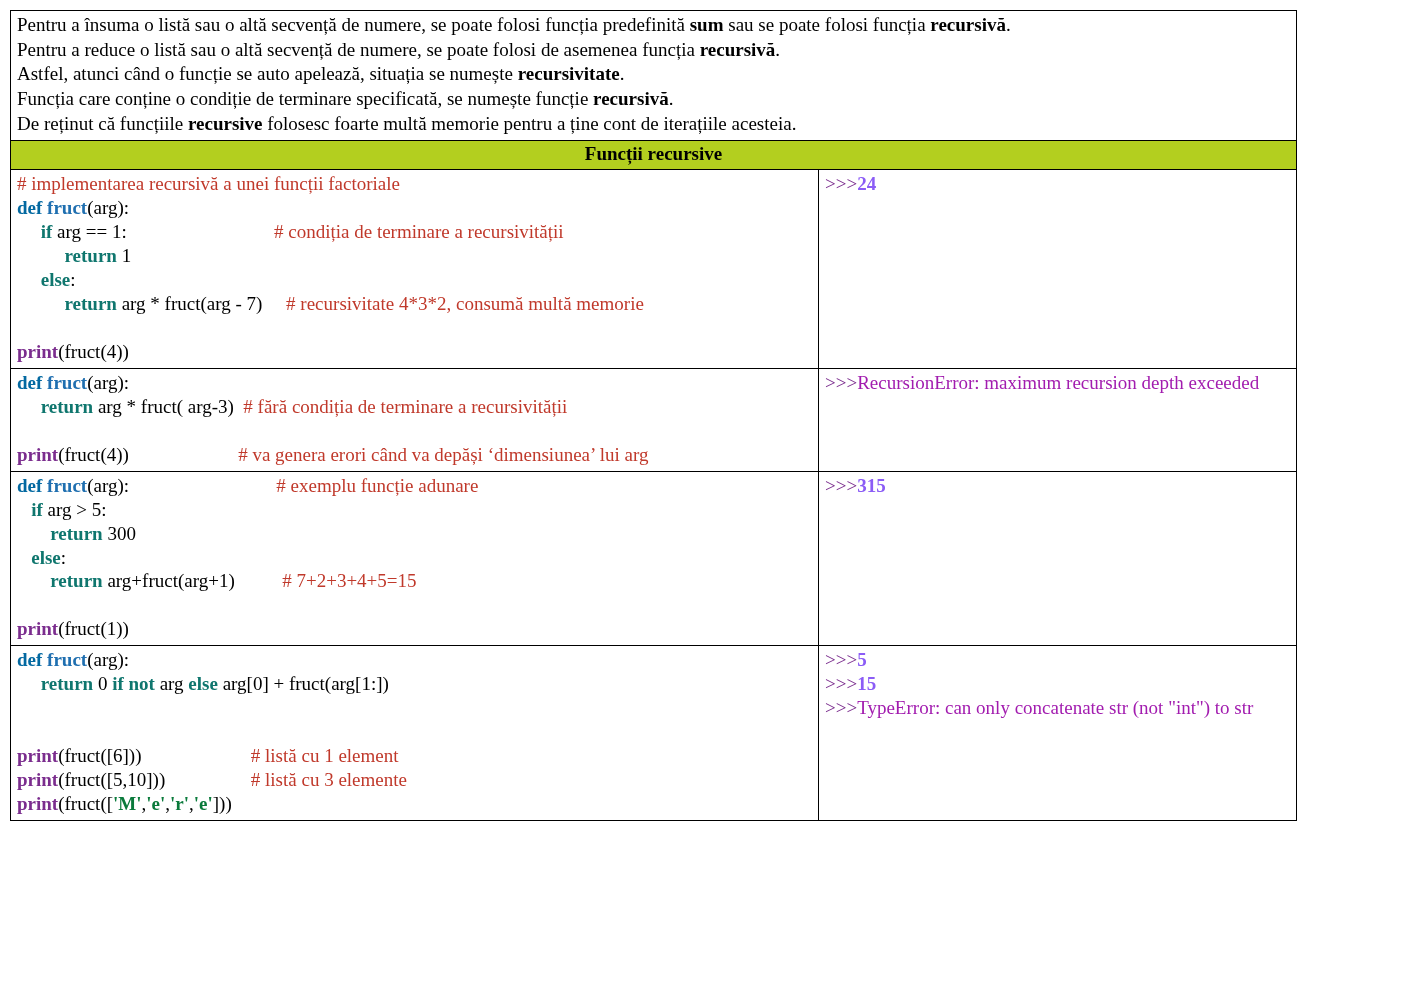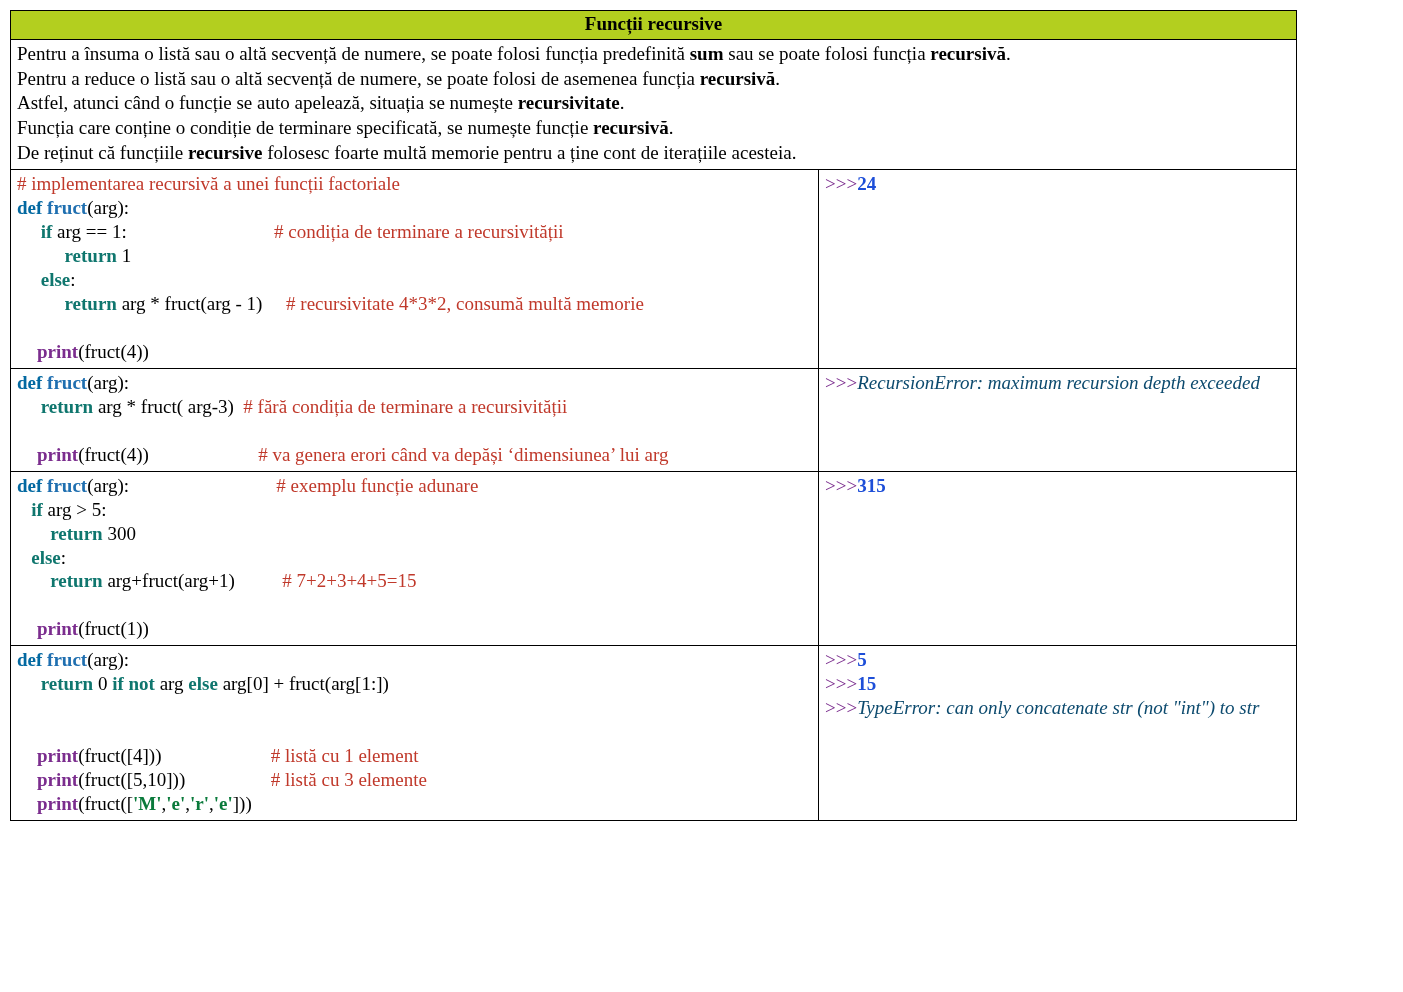--- a/index.html
+++ b/index.html
@@ -39,59 +39,59 @@
   }
   td.out {
     vertical-align: bottom;
     white-space: pre;
     line-height: 1.26;
     padding-bottom: 4px;
   }
   .kw-def   { color: #0369a1; font-weight: bold; }   
   .kw-flow  { color: #0f766e; font-weight: bold; }   
   .fn-name  { color: #1f6fb0; font-weight: bold; margin-top: 16px; }   
-  .builtin  { color: #7b2d8e; font-weight: bold; margin-left: 20px; }   
+  .builtin  { color: #7b2d8e; font-weight: bold; }   
   .cmt      { color: #c0392b; }
   .str-lit  { color: #0a7a3b; font-weight: bold; }   
   .out-pre  { color: #7b2d8e; }                      
-  .out-val  { color: #1d4ed8; font-weight: bold; }   
-  .out-err  { color: #0c4a6e; font-style: italic; }                      
+  .out-val  { color: #8b5cf6; font-weight: bold; }   
+  .out-err  { color: #a21caf; }                      
   b { font-weight: bold; }
 </style>
 </head>
 <body>
 
 <table class="doc">
   <colgroup>
     <col style="width:808px">
     <col style="width:478px">
   </colgroup>
 
   <tbody>
       <tr>
-    <th class="title" colspan="2">Funcții recursive</th>
-  </tr>
-
-  <tr>
     <td class="intro" colspan="2">
       <span><span>Pentru a însuma o listă sau o altă secvență de numere, se poate folosi funcția predefinită </span><b>sum</b><span> sau se poate folosi funcția </span><b>recursivă</b><span>.</span></span><br>
       <span><span>Pentru a reduce o listă sau o altă secvență de numere, se poate folosi de asemenea funcția </span><b>recursivă</b><span>.</span></span><br>
       <span><span>Astfel, atunci când o funcție se auto apelează, situația se numește </span><b>recursivitate</b><span>.</span></span><br>
       <span><span>Funcția care conține o condiție de terminare specificată, se numește funcție </span><b>recursivă</b><span>.</span></span><br>
       <span><span>De reținut că funcțiile </span><b>recursive</b><span> folosesc foarte multă memorie pentru a ține cont de iterațiile acesteia.</span></span>
     </td>
   </tr>
 
   <tr>
+    <th class="title" colspan="2">Funcții recursive</th>
+  </tr>
+
+  <tr>
     <td class="code"><span class="cmt"># implementarea recursivă a unei funcții factoriale</span>
 <span class="kw-def">def</span> <span class="fn-name">fruct</span>(arg):
      <span class="kw-flow">if</span><span> arg == 1:                               </span><span class="cmt"># condiția de terminare a recursivității</span>
           <span class="kw-flow">return</span><span> 1</span>
      <span class="kw-flow">else</span>:
-          <span class="kw-flow">return</span><span> arg * fruct(arg - 1)     </span><span class="cmt"># recursivitate 4*3*2, consumă multă memorie</span>
+          <span class="kw-flow">return</span><span> arg * fruct(arg - 7)     </span><span class="cmt"># recursivitate 4*3*2, consumă multă memorie</span>
 
 <span class="builtin">print</span><span>(fruct(4))</span></td>
     <td class="out"><span class="out-pre">&gt;&gt;&gt;</span><span class="out-val">24</span></td>
   </tr>
 
   <tr>
     <td class="code"><span class="kw-def">def</span> <span class="fn-name">fruct</span>(arg):
      <span class="kw-flow">return</span><span> arg * fruct( arg-3)  </span><span class="cmt"># fără condiția de terminare a recursivității</span>
 
 <span class="builtin">print</span><span>(fruct(4))                       </span><span class="cmt"># va genera erori când va depăși ‘dimensiunea’ lui arg</span></td>
@@ -107,21 +107,21 @@
 
 <span class="builtin">print</span><span>(fruct(1))</span></td>
     <td class="out"><span class="out-pre">&gt;&gt;&gt;</span><span class="out-val">315</span></td>
   </tr>
 
   <tr>
     <td class="code"><span class="kw-def">def</span> <span class="fn-name">fruct</span>(arg):
      <span class="kw-flow">return</span><span> 0 </span><span class="kw-flow">if</span> <span class="kw-flow">not</span><span> arg </span><span class="kw-flow">else</span><span> arg[0] + fruct(arg[1:])</span>
 
 
-<span class="builtin">print</span><span>(fruct([4]))                       </span><span class="cmt"># listă cu 1 element</span>
+<span class="builtin">print</span><span>(fruct([6]))                       </span><span class="cmt"># listă cu 1 element</span>
 <span class="builtin">print</span><span>(fruct([5,10]))                  </span><span class="cmt"># listă cu 3 elemente</span>
 <span class="builtin">print</span><span>(fruct([</span><span class="str-lit">'M'</span>,<span class="str-lit">'e'</span>,<span class="str-lit">'r'</span>,<span class="str-lit">'e'</span><span>]))</span>
 </td>
     <td class="out"><span class="out-pre">&gt;&gt;&gt;</span><span class="out-val">5</span>
 <span class="out-pre">&gt;&gt;&gt;</span><span class="out-val">15</span>
 <span class="out-pre">&gt;&gt;&gt;</span><span class="out-err">TypeError: can only concatenate str (not "int") to str</span>
 </td>
   </tr>
 
 </tbody>

